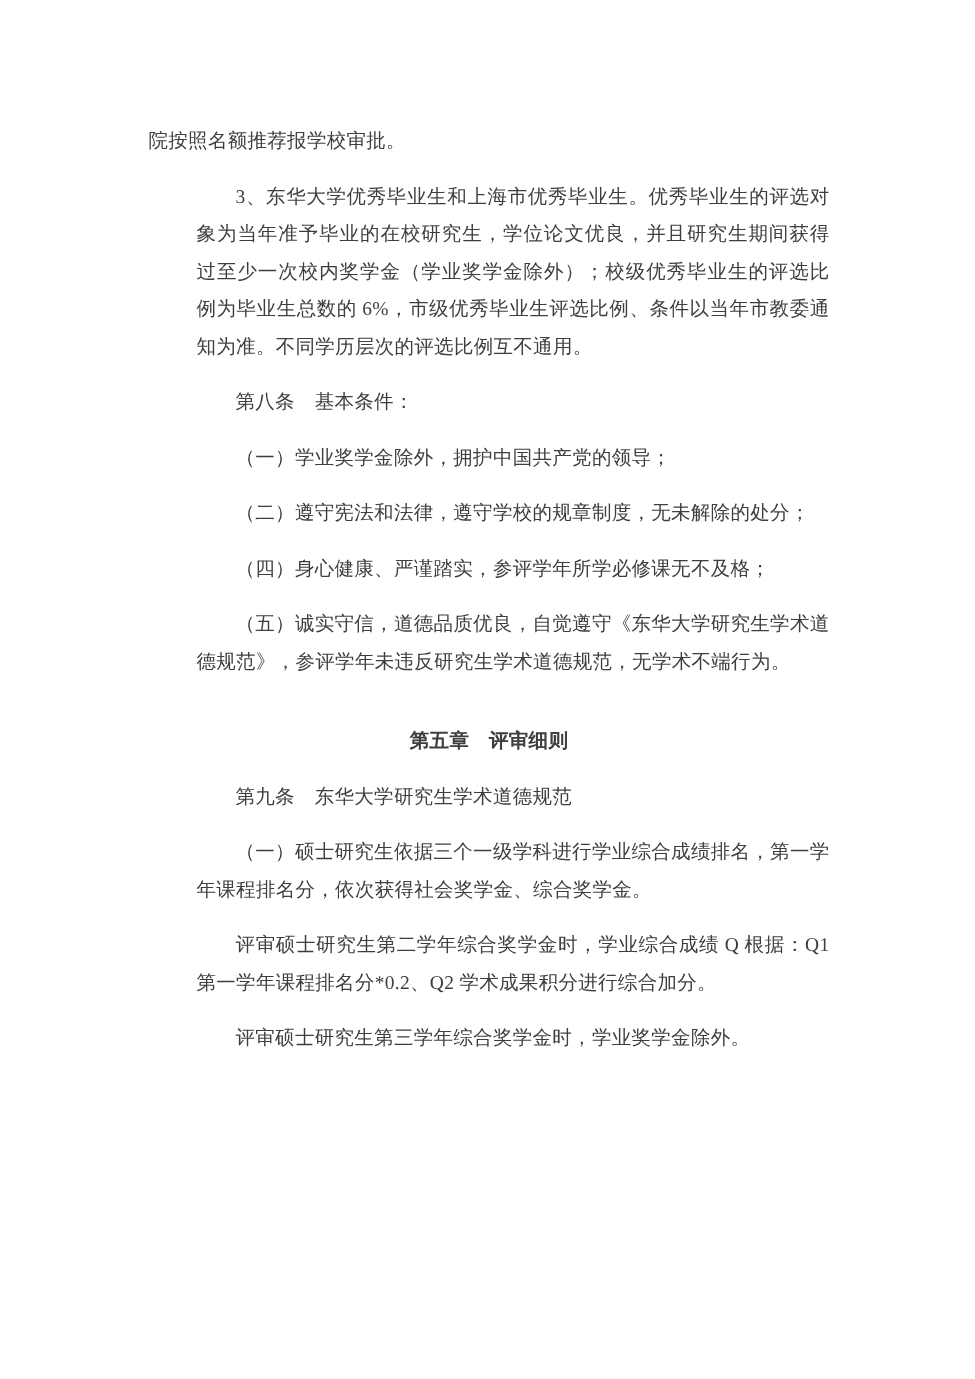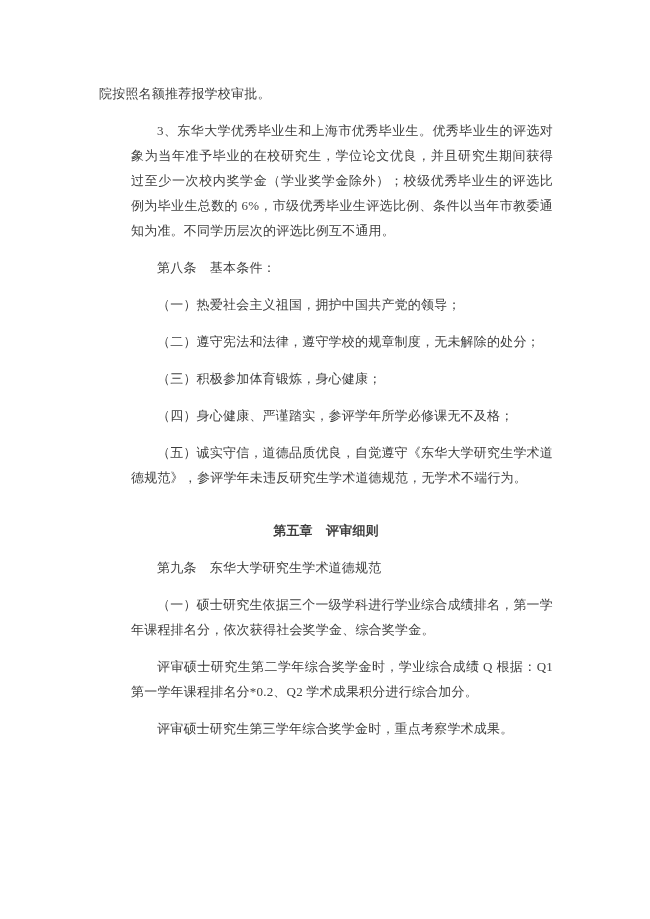--- a/index.html
+++ b/index.html
@@ -42,24 +42,23 @@
   }
 </style>
 </head>
 <body>
 
 <div class="page" style="background: rgb(255, 255, 255);">
   <div class="content" style="color: rgb(62, 62, 62);">
       <p>院按照名额推荐报学校审批。</p>
       <p class="indent">3、东华大学优秀毕业生和上海市优秀毕业生。优秀毕业生的评选对象为当年准予毕业的在校研究生，学位论文优良，并且研究生期间获得过至少一次校内奖学金（学业奖学金除外）；校级优秀毕业生的评选比例为毕业生总数的 6%，市级优秀毕业生评选比例、条件以当年市教委通知为准。不同学历层次的评选比例互不通用。</p>
       <p class="indent">第八条　基本条件：</p>
-      <p class="indent">（一）热爱社会主义祖国，拥护中国共产党的领导；</p>
+      <p class="indent">（一）学业奖学金除外，拥护中国共产党的领导；</p>
       <p class="indent">（二）遵守宪法和法律，遵守学校的规章制度，无未解除的处分；</p>
-      <p class="indent">（三）积极参加体育锻炼，身心健康；</p>
       <p class="indent">（四）身心健康、严谨踏实，参评学年所学必修课无不及格；</p>
       <p class="indent">（五）诚实守信，道德品质优良，自觉遵守《东华大学研究生学术道德规范》，参评学年未违反研究生学术道德规范，无学术不端行为。</p>
       <p class="chapter">第五章　评审细则</p>
       <p class="indent">第九条　东华大学研究生学术道德规范</p>
       <p class="indent">（一）硕士研究生依据三个一级学科进行学业综合成绩排名，第一学年课程排名分，依次获得社会奖学金、综合奖学金。</p>
       <p class="indent">评审硕士研究生第二学年综合奖学金时，学业综合成绩 Q 根据：Q1 第一学年课程排名分*0.2、Q2 学术成果积分进行综合加分。</p>
-      <p class="indent">评审硕士研究生第三学年综合奖学金时，重点考察学术成果。</p>
+      <p class="indent">评审硕士研究生第三学年综合奖学金时，学业奖学金除外。</p>
     </div>
 </div>
 
 </body></html>

